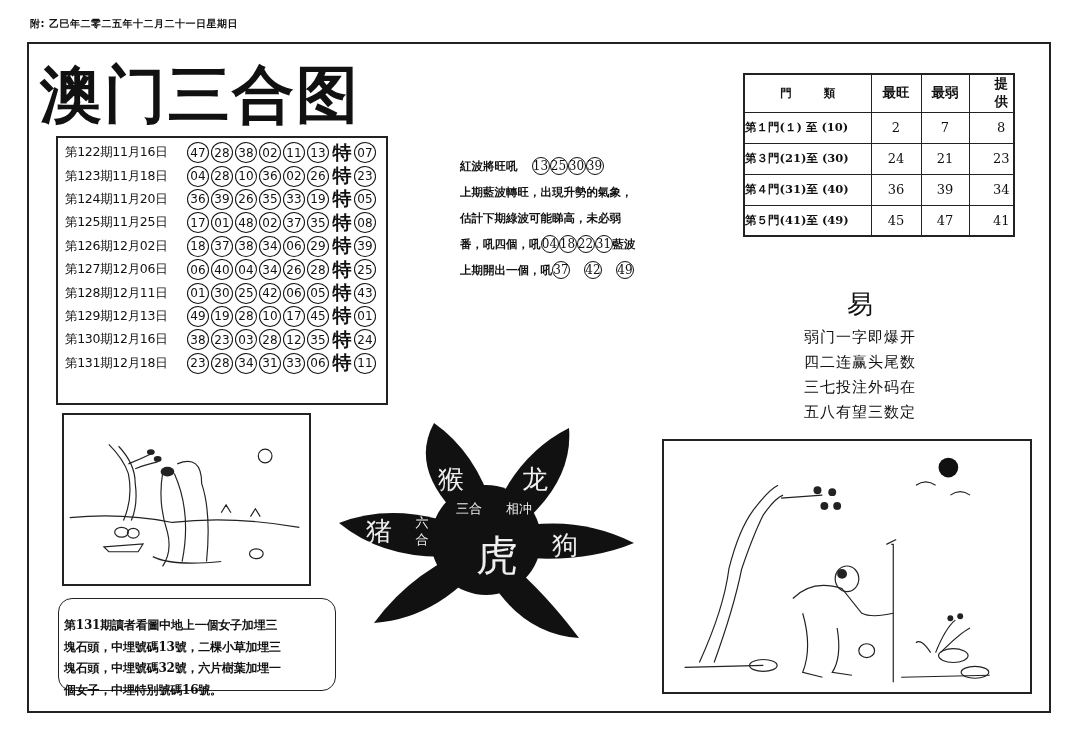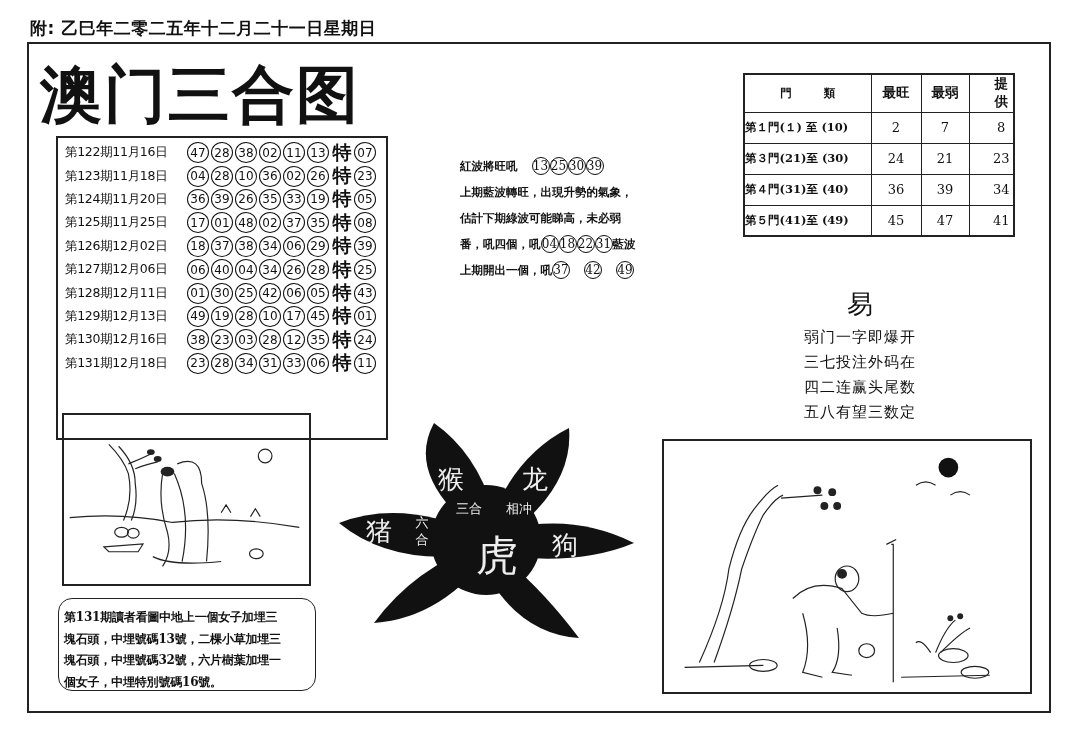--- a/index.html
+++ b/index.html
@@ -1,36 +1,36 @@
 <!DOCTYPE html>
 <html><head>
 <meta charset="utf-8">
 <style>
   * { box-sizing: border-box; margin: 0; padding: 0; }
   html, body { width: 1080px; height: 743px; background: #ffffff; overflow: hidden; }
   body { position: relative; font-family: "DejaVu Serif", "Liberation Serif", serif; color: #111; }
 
   .header-date {
     position: absolute; left: 30px; top: 17px;
-    font-size: 17px; letter-spacing: 0.5px; color: #111;
+    font-size: 10px; letter-spacing: 0.5px; color: #111;
     font-family: "DejaVu Sans", sans-serif; font-weight: bold;
   }
   .outer-frame {
     position: absolute; left: 27px; top: 42px; width: 1024px; height: 671px;
     border: 2px solid #222;
   }
   .main-title {
     position: absolute; left: 40px; top: 60px;
     font-family: "DejaVu Sans", sans-serif; font-size: 62px; font-weight: bold;
     letter-spacing: 2px; line-height: 70px; color: #111;
   }
 
   
   .results-box {
-    position: absolute; left: 56px; top: 136px; width: 332px; height: 304px;
+    position: absolute; left: 56px; top: 136px; width: 332px; height: 269px;
     border: 2px solid #222; padding: 3px 0 0 7px;
   }
   .result-row {
     display: flex; align-items: center; height: 23.4px; white-space: nowrap;
   }
   .result-label {
     font-family: "DejaVu Sans", sans-serif; font-size: 12.5px; width: 122px;
     letter-spacing: -0.3px;
   }
   .ball {
@@ -82,22 +82,22 @@
     border: 2px solid #222; overflow: hidden;
   }
   .pic-right {
     position: absolute; left: 662px; top: 439px; width: 370px; height: 255px;
     border: 2px solid #222; overflow: hidden;
   }
   .pic-left svg, .pic-right svg { width: 100%; height: 100%; display: block; }
 
   
   .riddle-box {
-    position: absolute; left: 58px; top: 598px; width: 258px; height: 93px;
-    border: 1.6px solid #222; border-radius: 14px; padding: 8px 0 0 5px;
+    position: absolute; left: 58px; top: 598px; width: 278px; height: 93px;
+    border: 1.6px solid #222; border-radius: 14px; padding: 16px 0 0 5px;
     font-size: 12px; font-weight: bold; line-height: 21.5px; letter-spacing: -0.2px;
   }
   .riddle-line { white-space: nowrap; }
 
   
   .flower { position: absolute; left: 334px; top: 418px; width: 302px; height: 225px; }
   .flower svg { position: absolute; left: 0; top: 0; width: 100%; height: 100%; }
   .ftext { position: absolute; color: #eee; font-family: "DejaVu Sans", sans-serif; }
   .f-monkey { left: 104px; top: 44px; font-size: 26px; }
   .f-dragon { left: 188px; top: 44px; font-size: 26px; }
@@ -282,22 +282,22 @@
         <td class="c1">45</td>
         <td class="c2">47</td>
         <td class="c3">41</td>
       </tr>
     </tbody>
 </table>
 
 <div class="poem">
   <div class="poem-title">易</div>
   <div class="poem-line">弱门一字即爆开</div>
+  <div class="poem-line">四二连赢头尾数</div>
   <div class="poem-line">三七投注外码在</div>
-  <div class="poem-line">四二连赢头尾数</div>
   <div class="poem-line">五八有望三数定</div>
 </div>
 
 <div class="pic-left">
   <svg viewBox="0 0 249 173">
     <g fill="none" stroke="#222" stroke-width="1.2">
       <path d="M5 105 Q60 100 110 110 Q170 103 240 115"></path>
       <path d="M45 30 Q60 45 65 60 Q70 85 60 108 M55 32 Q72 50 72 70 Q75 92 68 108"></path>
       <path d="M65 50 Q78 45 88 40 M72 55 Q85 50 95 48"></path>
       <circle cx="205" cy="42" r="7"></circle>

